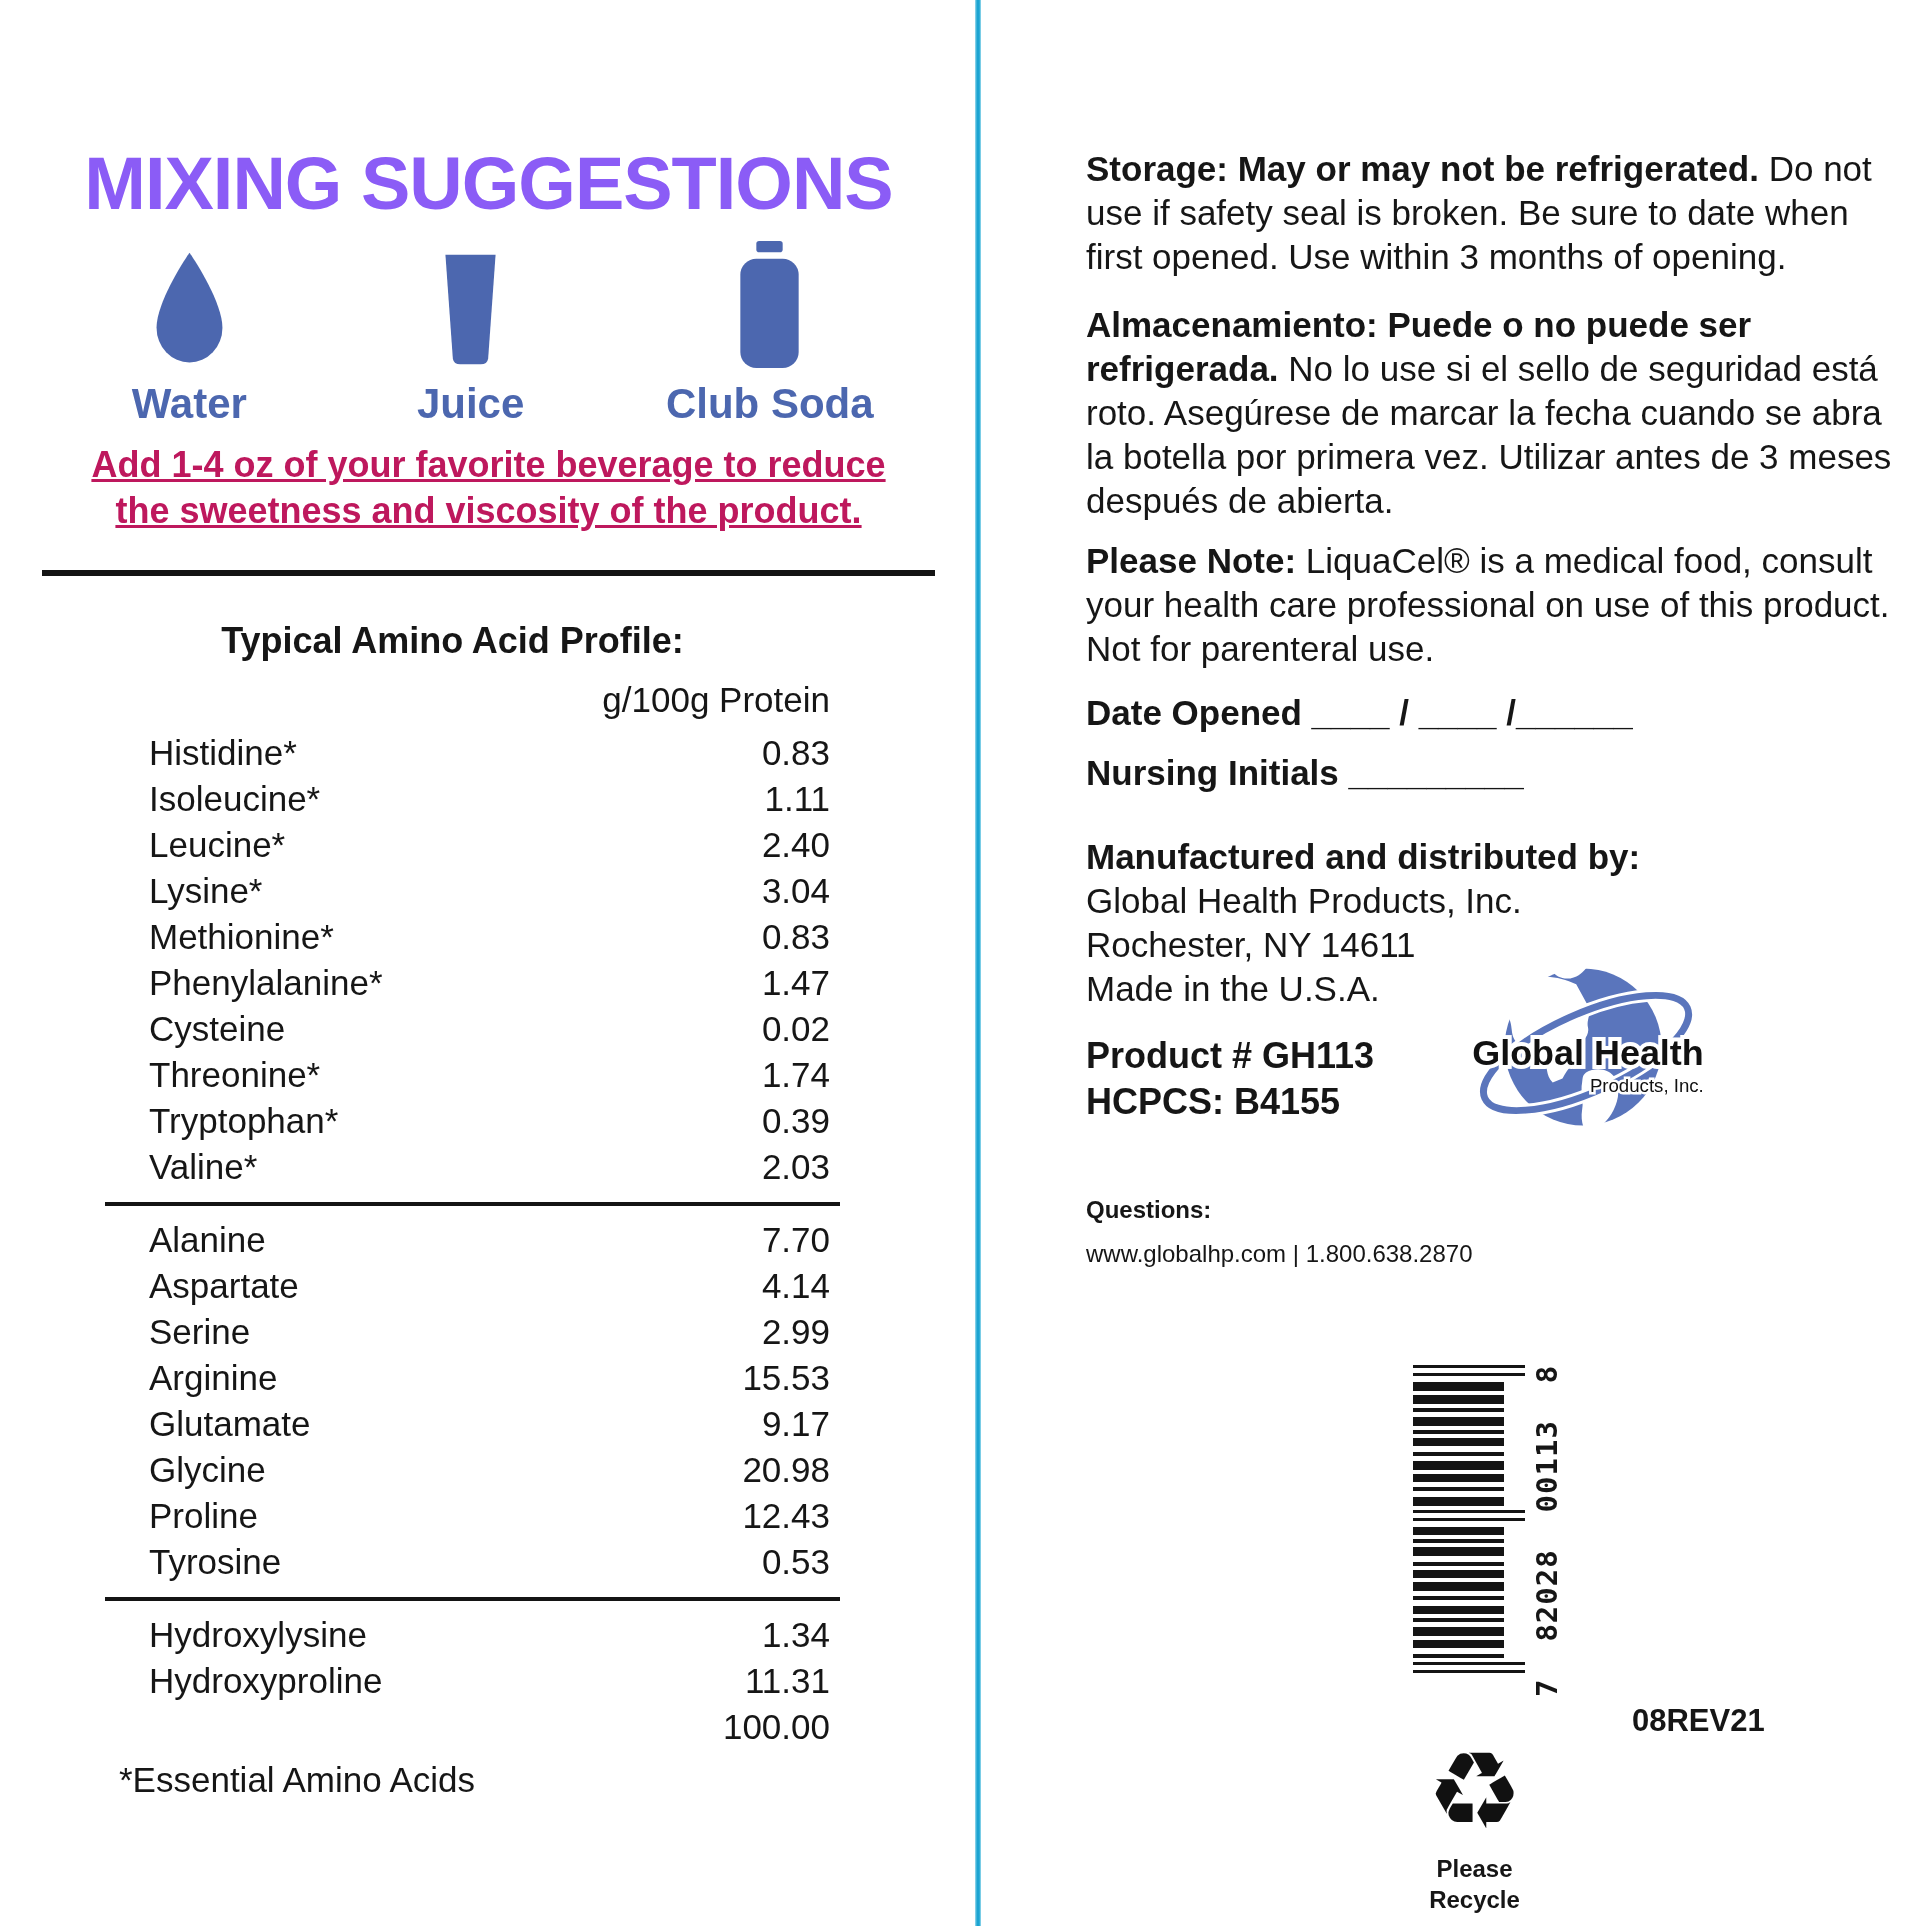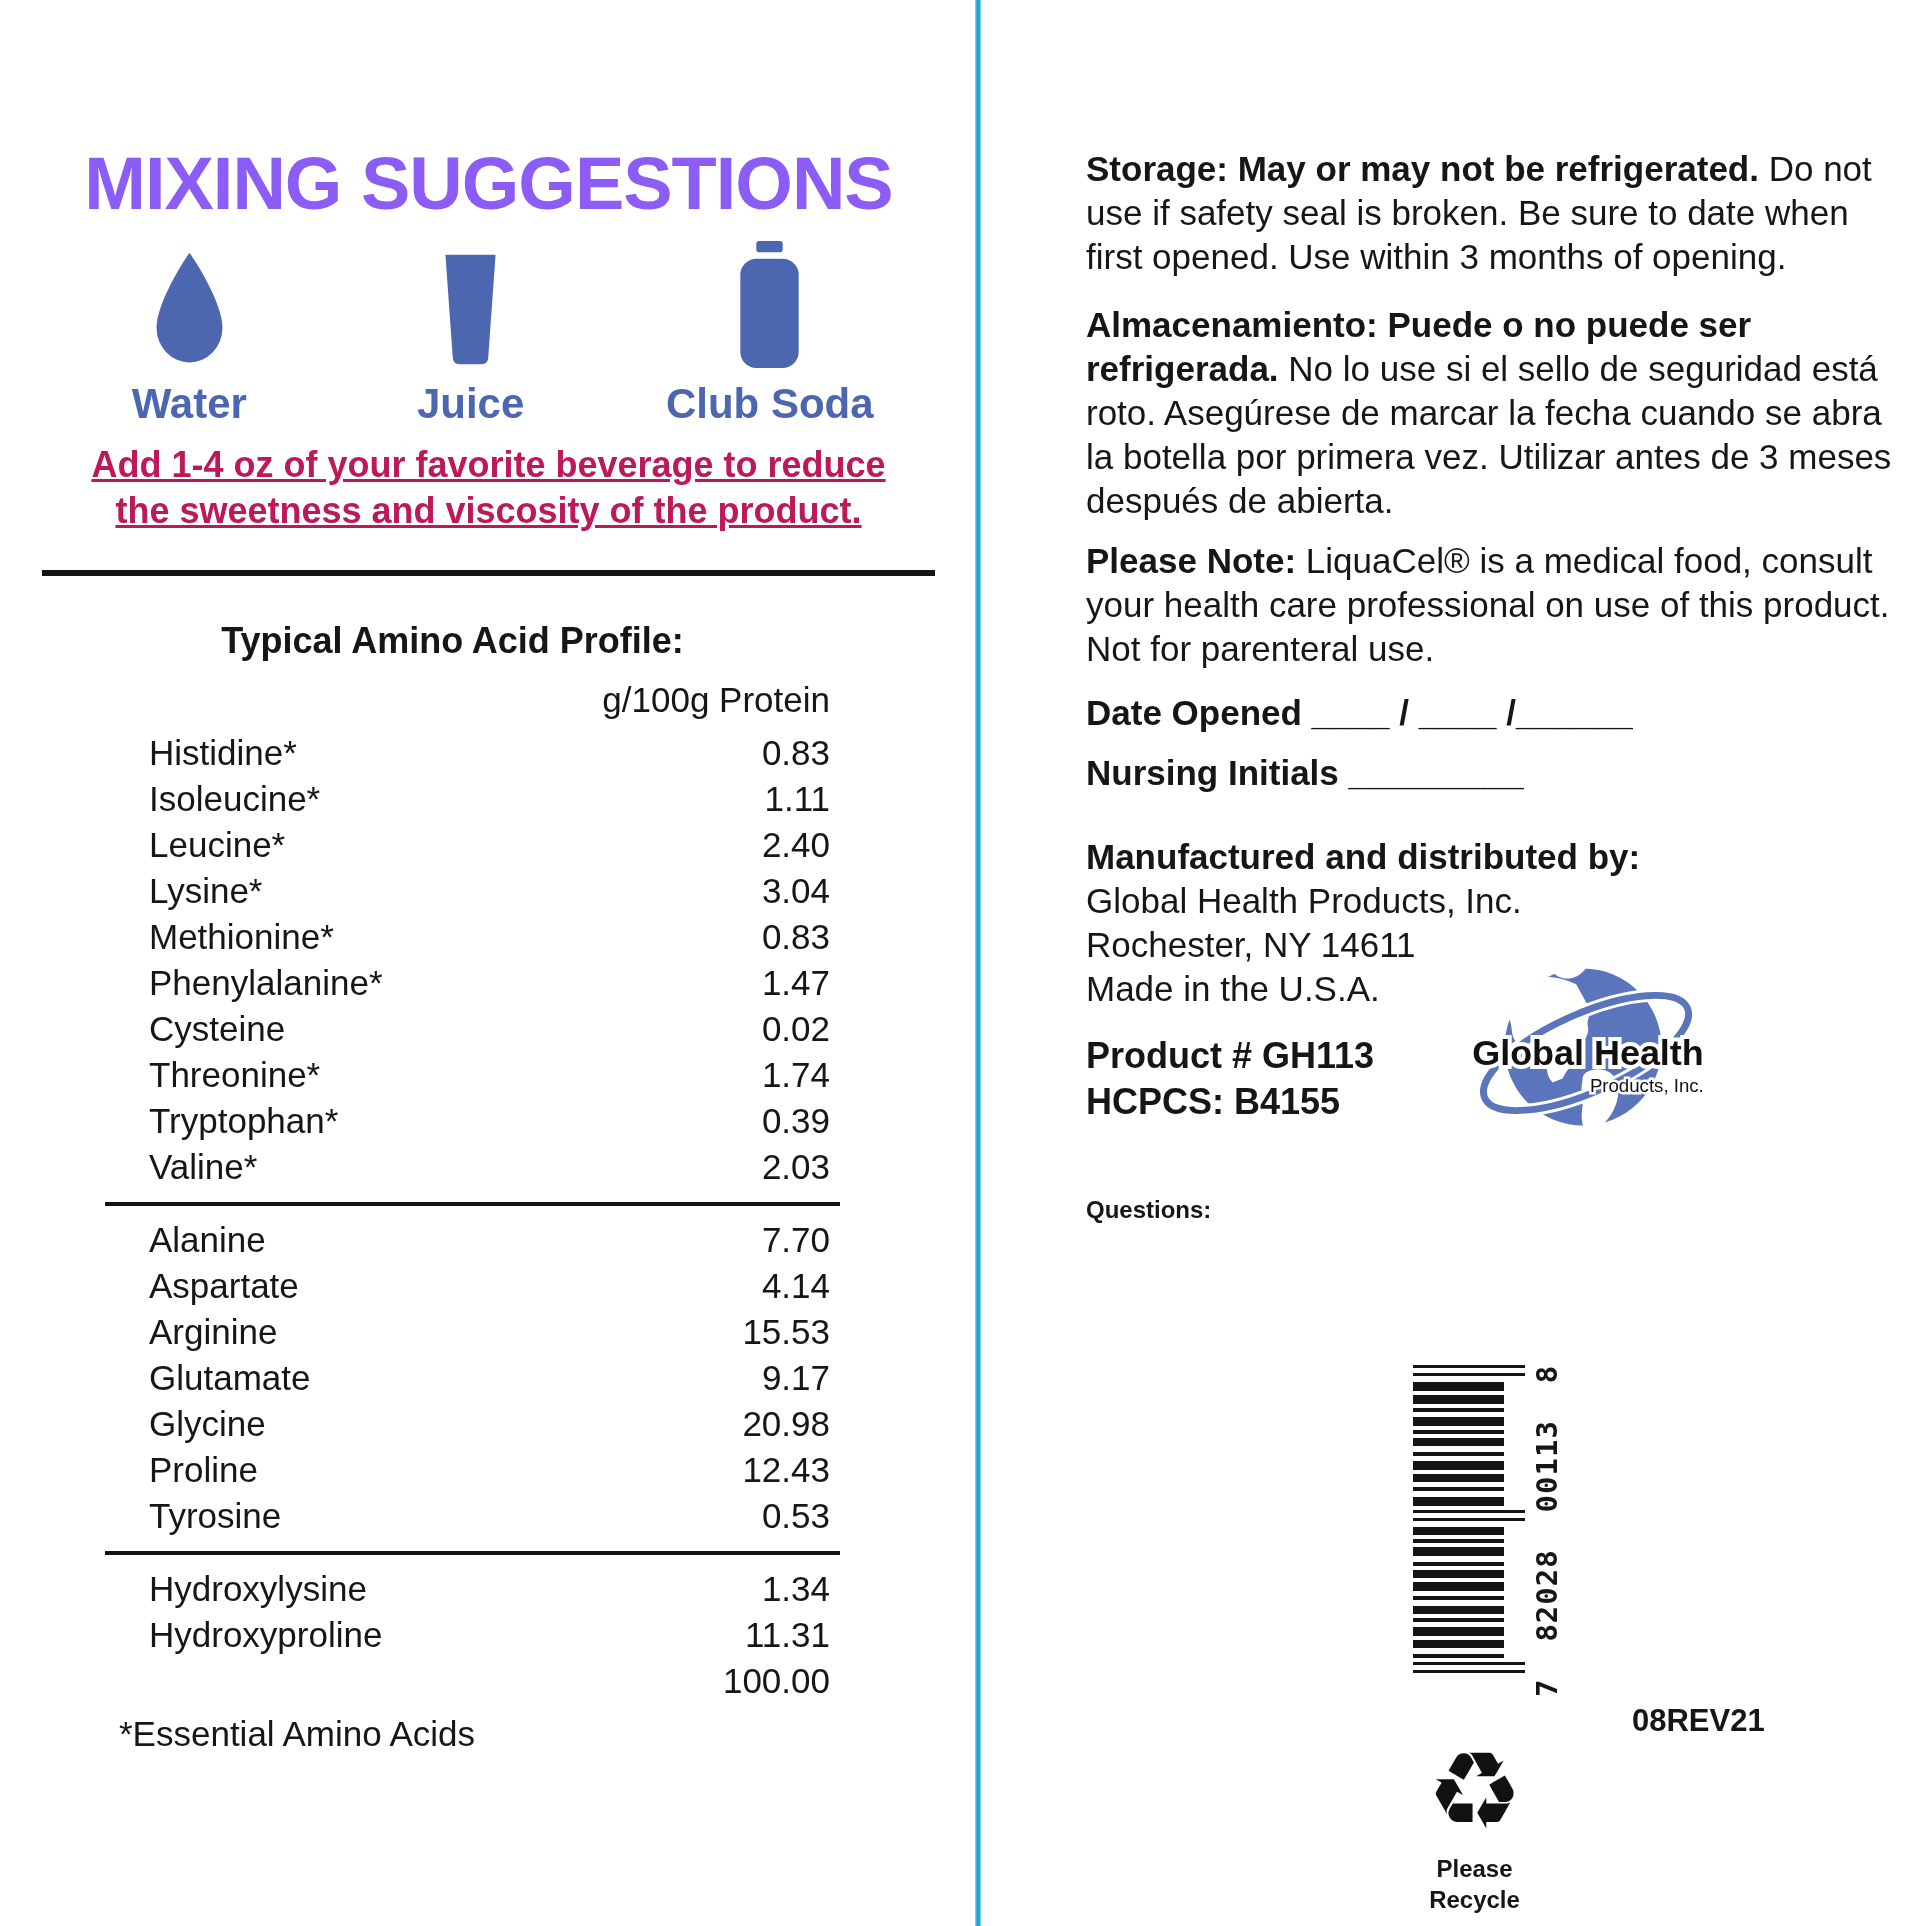--- a/index.html
+++ b/index.html
@@ -149,20 +149,24 @@
     <div class="tgroup sep">
         <div class="trow">
           <span class="tlabel">Alanine</span>
           <span class="tval">7.70</span>
         </div>
         <div class="trow">
           <span class="tlabel">Aspartate</span>
           <span class="tval">4.14</span>
         </div>
         <div class="trow">
+          <span class="tlabel">Serine</span>
+          <span class="tval">2.99</span>
+        </div>
+        <div class="trow">
           <span class="tlabel">Arginine</span>
           <span class="tval">15.53</span>
         </div>
         <div class="trow">
           <span class="tlabel">Glutamate</span>
           <span class="tval">9.17</span>
         </div>
         <div class="trow">
           <span class="tlabel">Glycine</span>
           <span class="tval">20.98</span>
@@ -226,20 +230,21 @@
         <ellipse cx="118" cy="108" rx="113" ry="40" fill="none" stroke="#ffffff" stroke-width="13"></ellipse>
         <ellipse cx="118" cy="108" rx="113" ry="40" fill="none" stroke="#5a75bc" stroke-width="7"></ellipse>
       </g>
       <text x="2" y="120" font-size="36" font-weight="bold" fill="#111111" stroke="#ffffff" stroke-width="8" paint-order="stroke" textLength="236" lengthAdjust="spacingAndGlyphs">Global Health</text>
       <text x="238" y="148" font-size="19" text-anchor="end" fill="#111111" stroke="#ffffff" stroke-width="5" paint-order="stroke">Products, Inc.</text>
     </svg>
   </div>
 
   <div class="questions">
     <div class="bold">Questions:</div>
+    <div>www.globalhp.com | 1.800.638.2870</div>
   </div>
 </div>
 
 <div class="barcode">
   <div class="bars">
       <div class="bar guard" style="height: 3px; margin-bottom: 5px;"></div>
       <div class="bar guard" style="height: 3px; margin-bottom: 6px;"></div>
       <div class="bar" style="height: 9px; margin-bottom: 4px;"></div>
       <div class="bar" style="height: 9px; margin-bottom: 4px;"></div>
       <div class="bar" style="height: 4px; margin-bottom: 5px;"></div>

